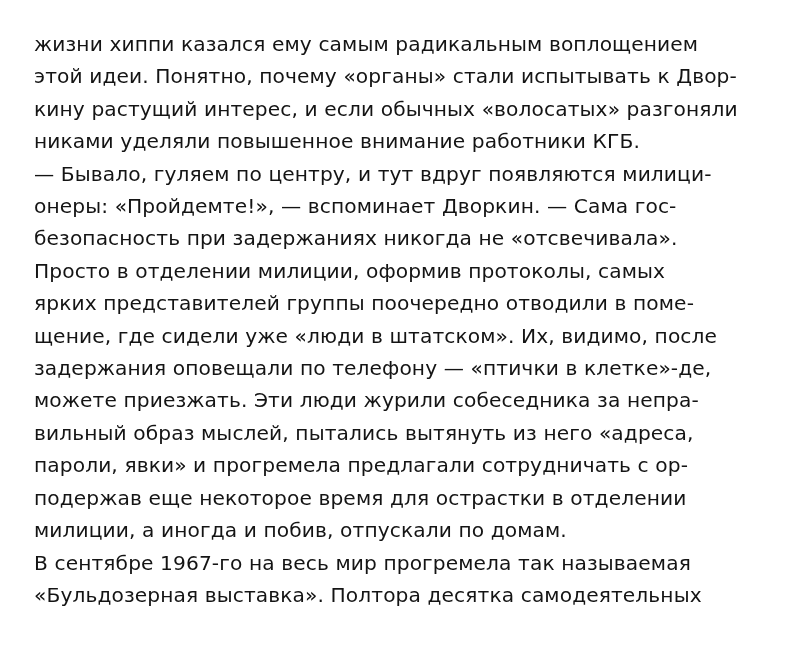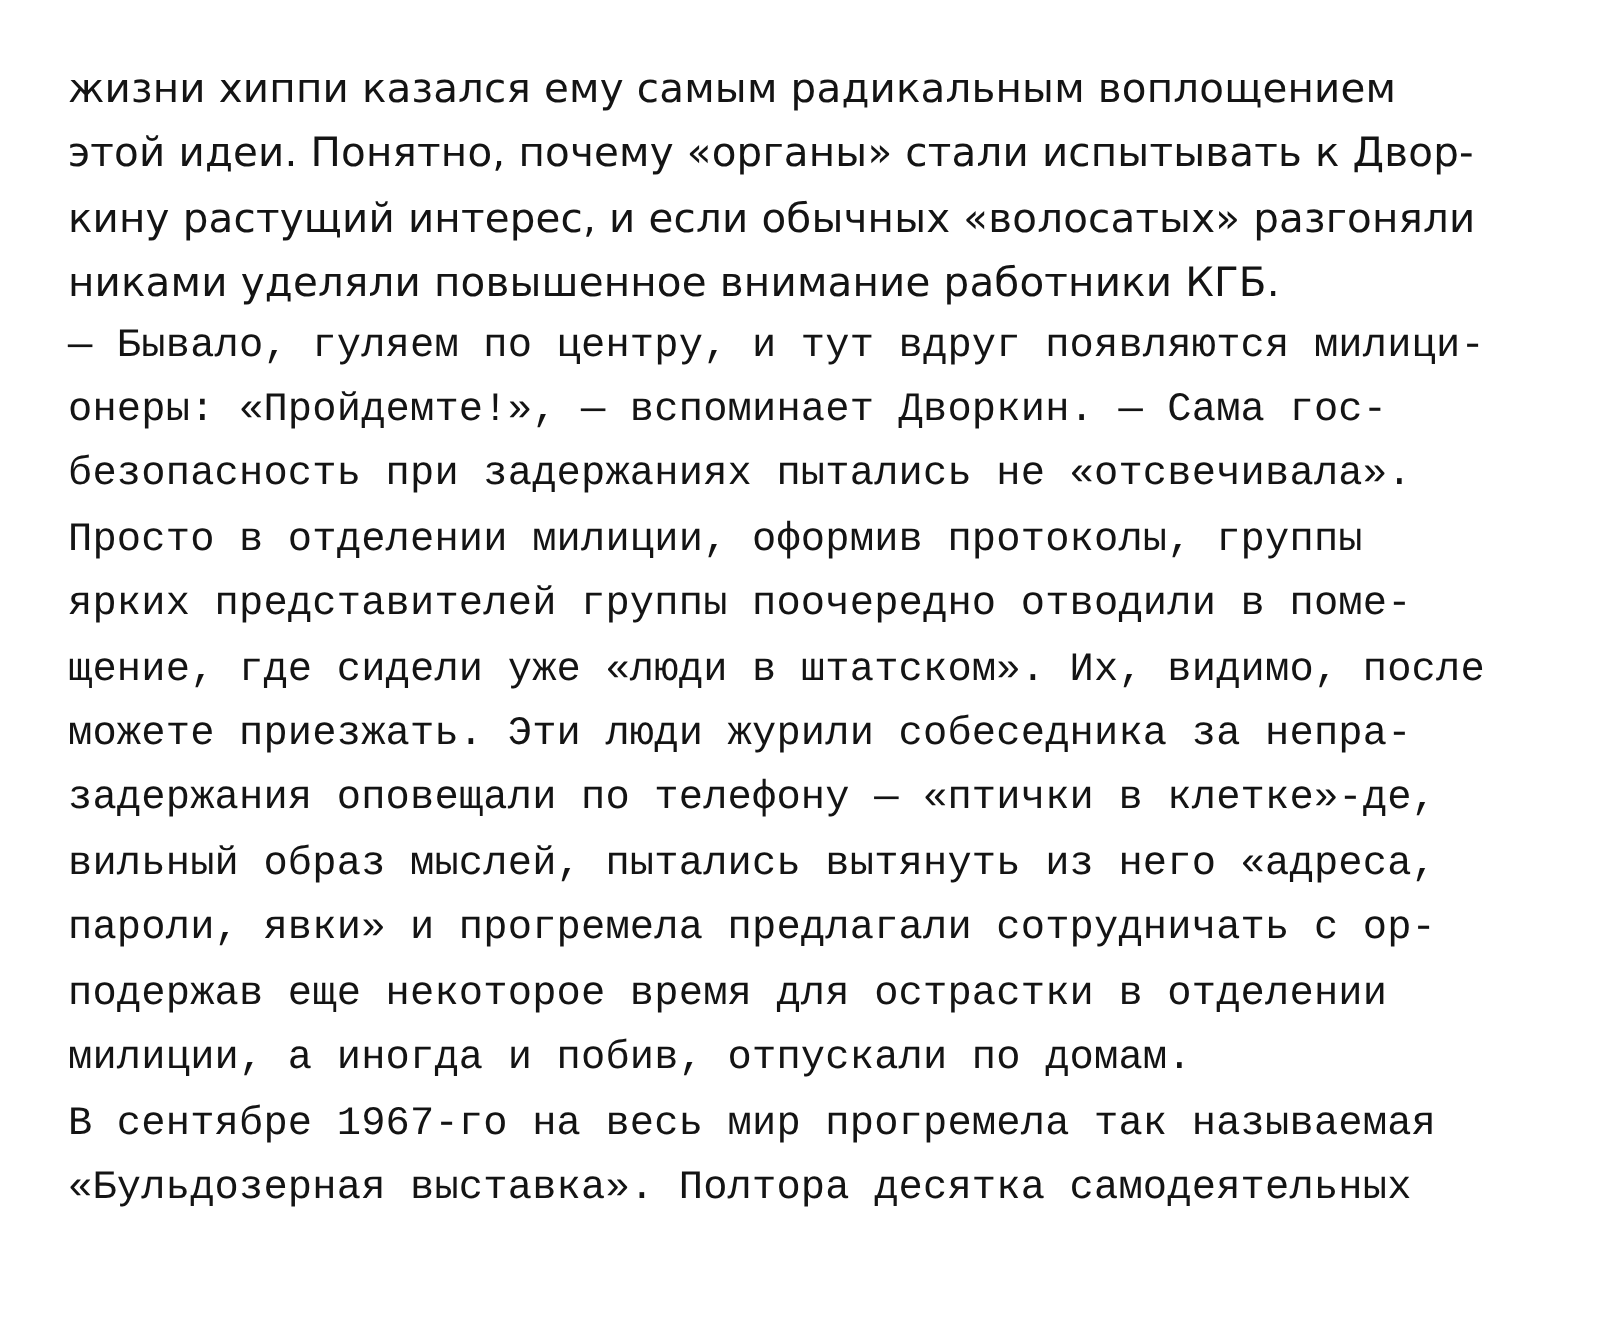--- a/index.html
+++ b/index.html
@@ -24,21 +24,20 @@
   .para {
     margin: 0;
     font-size: 20.2px;
     line-height: 32.4px;
     color: #141414;
     font-weight: 400;
     letter-spacing: 0.1px;
   }
   .para + .para {
     margin-top: 0px;
-    font-family: Liberation Mono, monospace;
   }
   .p-opening {
     text-align: justify;
     text-align-last: left;
   }
   .p-dialogue {
     text-align: justify;
     text-align-last: left;
   }
   .p-final {
@@ -77,36 +76,36 @@
   </p>
 
   <p class="para p-dialogue">
     <span class="line stretch">
         <span>— Бывало, гуляем по центру, и тут вдруг появляются милици-</span>
       </span>
     <span class="line stretch">
         <span>онеры: «Пройдемте!», — вспоминает Дворкин. — Сама гос-</span>
       </span>
     <span class="line stretch">
-        <span>безопасность при задержаниях пытались не «отсвечивала».</span>
+        <span>безопасность при задержаниях никогда не «отсвечивала».</span>
       </span>
     <span class="line stretch">
-        <span>Просто в отделении милиции, оформив протоколы, группы</span>
+        <span>Просто в отделении милиции, оформив протоколы, самых</span>
       </span>
     <span class="line stretch">
         <span>ярких представителей группы поочередно отводили в поме-</span>
       </span>
     <span class="line stretch">
         <span>щение, где сидели уже «люди в штатском». Их, видимо, после</span>
       </span>
     <span class="line stretch">
-        <span>можете приезжать. Эти люди журили собеседника за непра-</span>
+        <span>задержания оповещали по телефону — «птички в клетке»-де,</span>
       </span>
     <span class="line stretch">
-        <span>задержания оповещали по телефону — «птички в клетке»-де,</span>
+        <span>можете приезжать. Эти люди журили собеседника за непра-</span>
       </span>
     <span class="line stretch">
         <span>вильный образ мыслей, пытались вытянуть из него «адреса,</span>
       </span>
     <span class="line stretch">
         <span>пароли, явки» и прогремела предлагали сотрудничать с ор-</span>
       </span>
     <span class="line stretch">
         <span>подержав еще некоторое время для острастки в отделении</span>
       </span>

